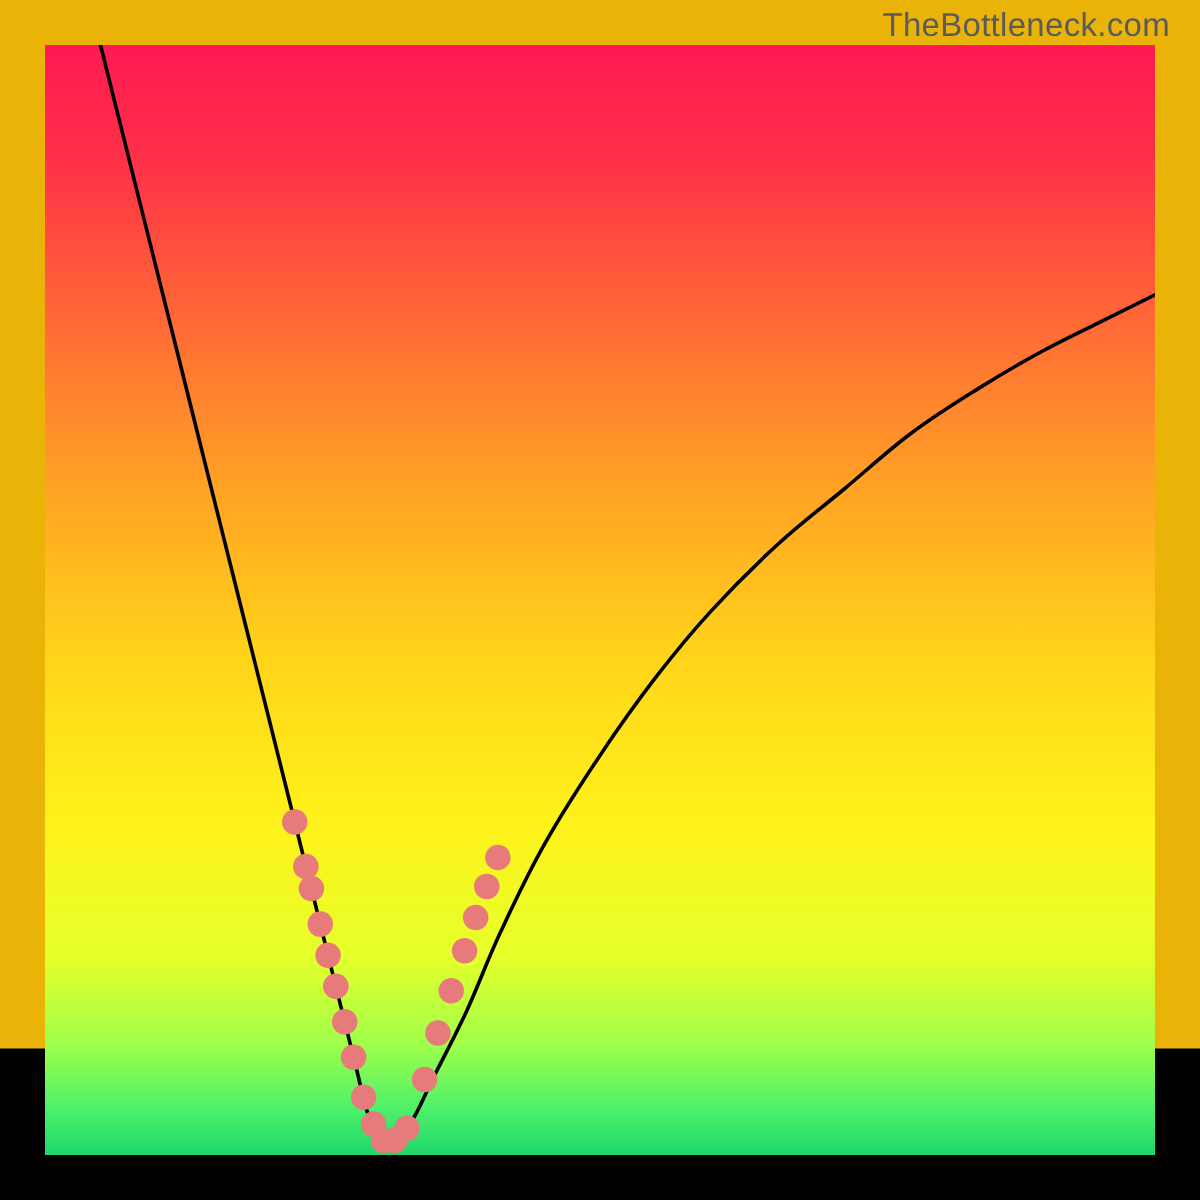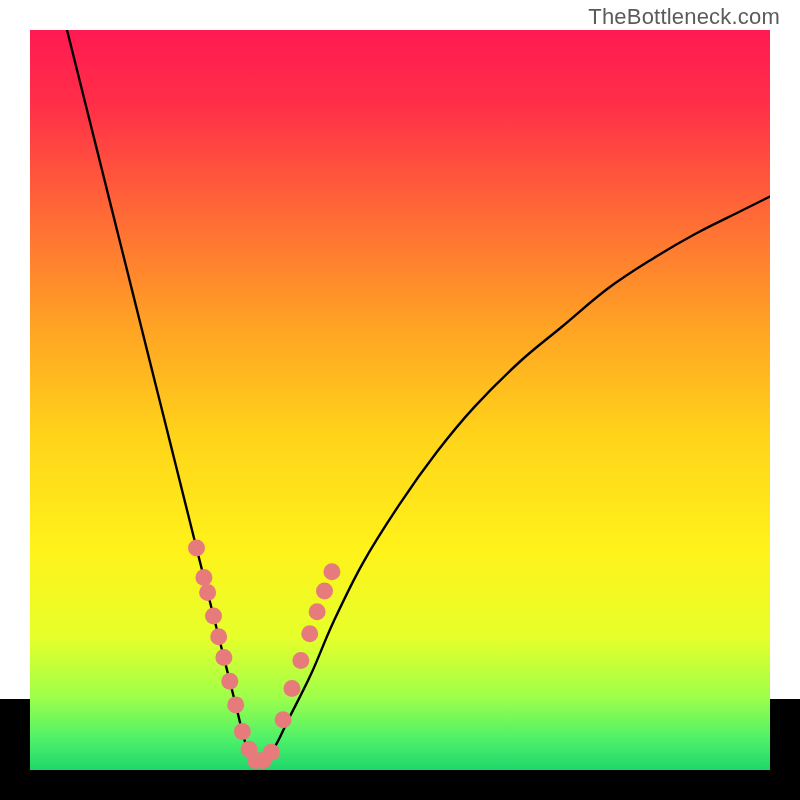--- a/index.html
+++ b/index.html
@@ -1,20 +1,20 @@
 <!DOCTYPE html>
 <html><head>
 <meta charset="utf-8">
 <style>
   * { margin: 0; padding: 0; box-sizing: border-box; }
   html, body { width: 800px; height: 800px; overflow: hidden; background: #000; }
   .outer {
     width: 800px;
     height: 699px;
-    background: #ffffff;
+    background: #eab308;
     position: relative;
   }
   .watermark {
     position: absolute;
     top: 4px;
     right: 20px;
     font-family: Arial, Helvetica, sans-serif;
     font-size: 22px;
     color: #5b5b5b;
     font-weight: 400;

